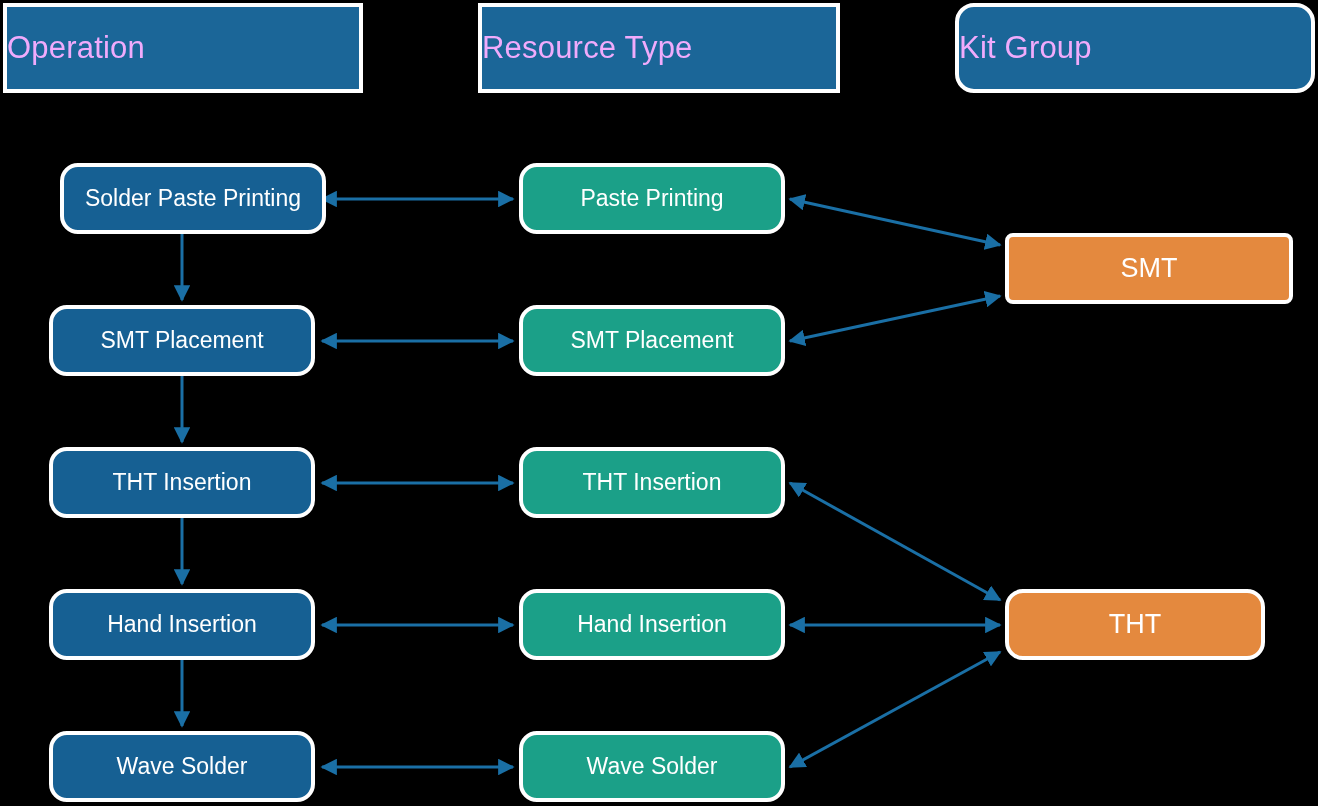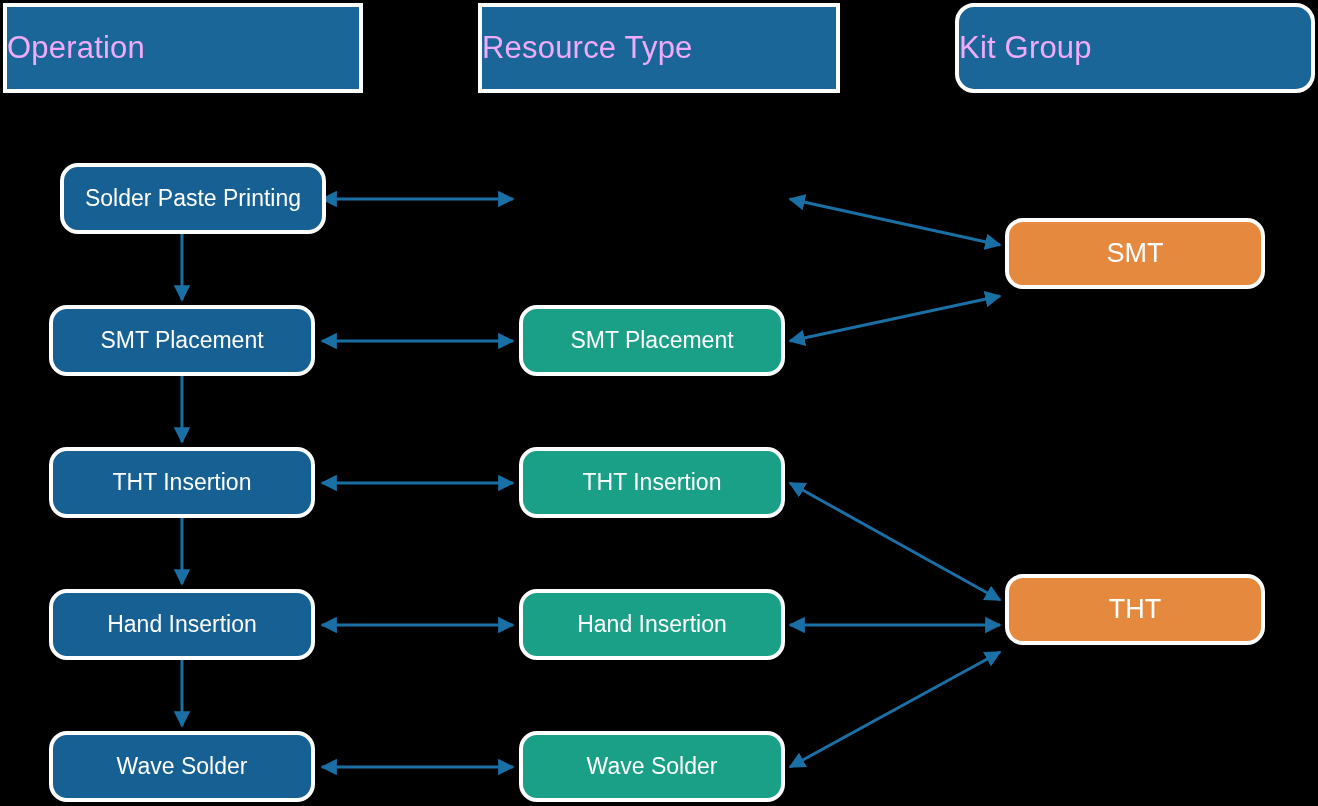--- a/index.html
+++ b/index.html
@@ -113,33 +113,36 @@
   <div class="node op" style="left:49px; top:447px; width:266px; height:71px;">
     <span>THT Insertion</span>
   </div>
   <div class="node op" style="left:49px; top:589px; width:266px; height:71px;">
     <span>Hand Insertion</span>
   </div>
   <div class="node op" style="left:49px; top:731px; width:266px; height:71px;">
     <span>Wave Solder</span>
   </div>
 
+  <div class="node resource" style="left:519px; top:163px; width:266px; height:71px;">
+    <span>Paste Printing</span>
+  </div>
   <div class="node resource" style="left:519px; top:305px; width:266px; height:71px;">
     <span>SMT Placement</span>
   </div>
   <div class="node resource" style="left:519px; top:447px; width:266px; height:71px;">
     <span>THT Insertion</span>
   </div>
   <div class="node resource" style="left:519px; top:589px; width:266px; height:71px;">
     <span>Hand Insertion</span>
   </div>
   <div class="node resource" style="left:519px; top:731px; width:266px; height:71px;">
     <span>Wave Solder</span>
   </div>
 
-  <div class="node kit" style="left:1005px; top:218px; width:260px; height:71px;">
+  <div class="node kit" style="left:1005px; top:233px; width:288px; height:71px;border-radius:8px;">
     <span>SMT</span>
   </div>
-  <div class="node kit" style="left:1005px; top:574px; width:260px; height:71px;">
+  <div class="node kit" style="left:1005px; top:589px; width:260px; height:71px;">
     <span>THT</span>
   </div>
 
 </div>
 
 </body></html>

